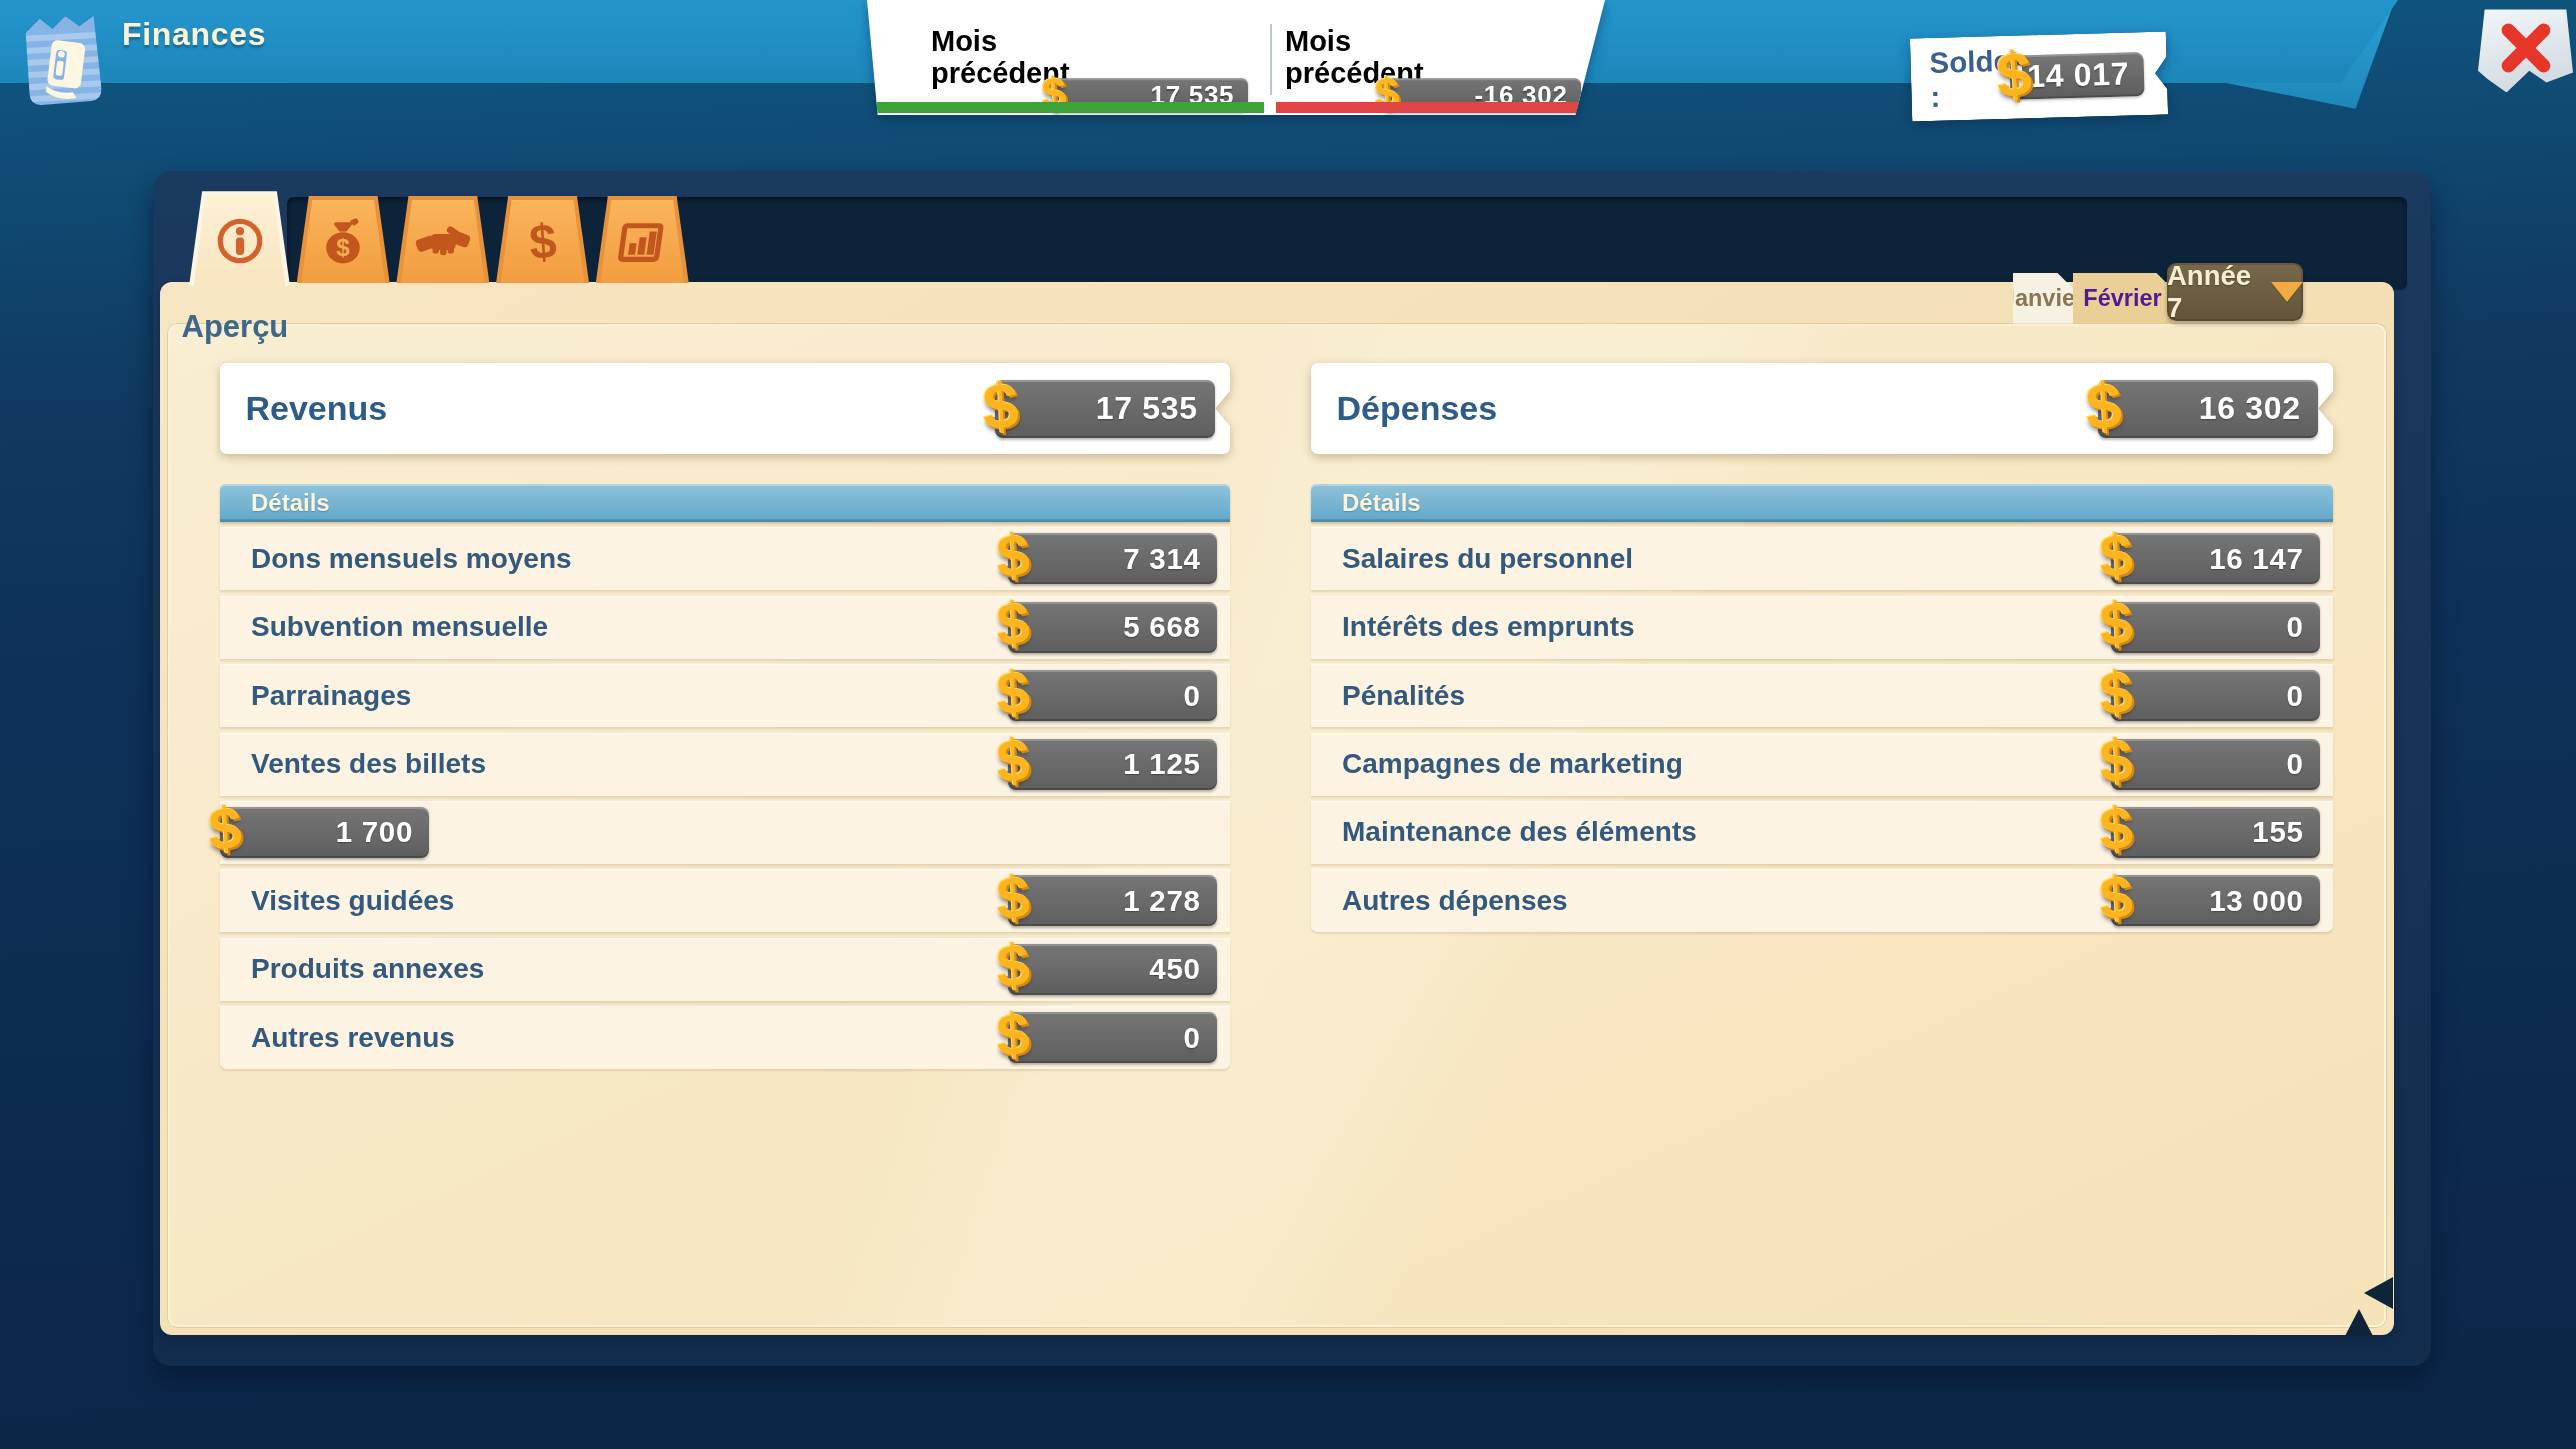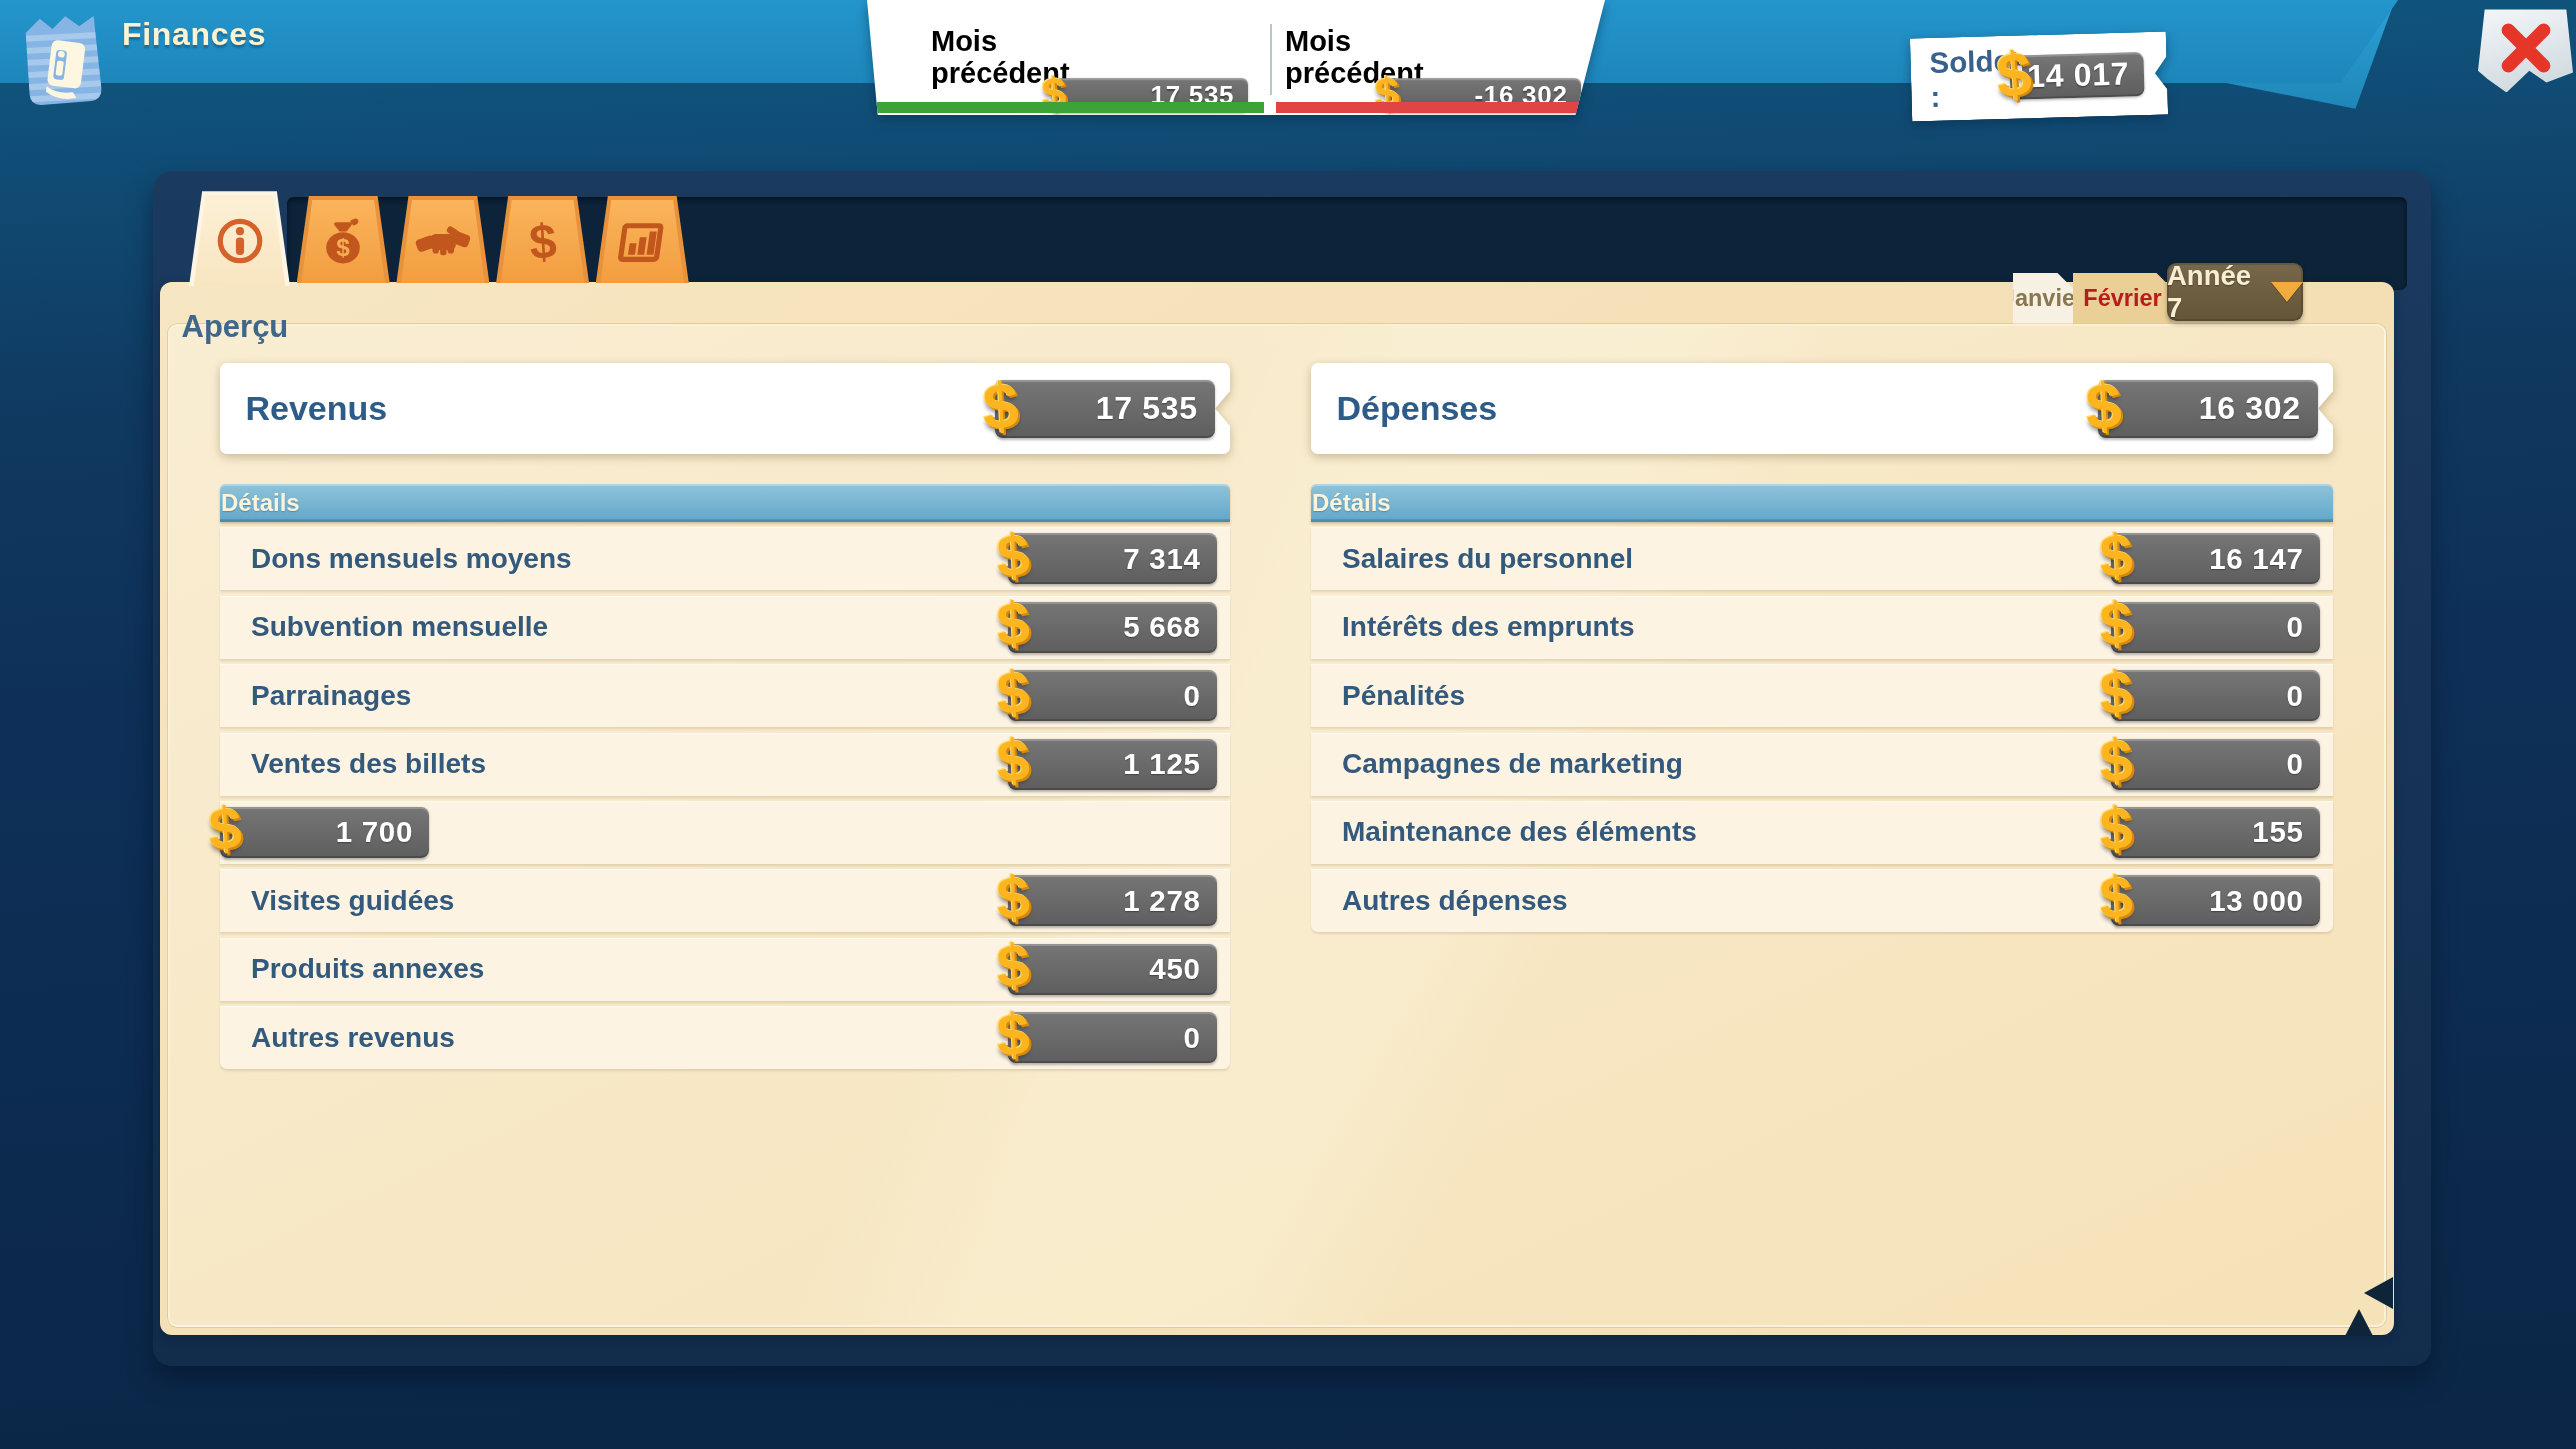--- a/index.html
+++ b/index.html
@@ -152,21 +152,21 @@
   }
   .inner > *{position:relative;z-index:1;}
 
   
   .mtab{
     position:absolute;height:51px;display:flex;align-items:center;justify-content:center;
     clip-path:polygon(0 0,calc(100% - 16px) 0,100% 16px,100% 100%,0 100%);
     font-size:23.5px;font-weight:bold;z-index:7;cursor:pointer;box-sizing:border-box;
   }
   .mtab-janvier{left:1853px;top:-9.4px;width:60px;background:#f6f1e3;color:#8a7751;}
-  .mtab-fevrier{left:1913px;top:-9.4px;width:99px;background:#ead096;color:#b91c1c;}
+  .mtab-fevrier{left:1913px;top:-9.4px;width:99px;background:#ead096;color:#4c1d95;}
   .year-btn{
     position:absolute;left:2007px;top:-19.5px;width:136px;height:58px;z-index:7;cursor:pointer;
     background:linear-gradient(180deg,#77684c,#645538);border-radius:9.4px;
     box-shadow:inset 0 0 0 2px rgba(0,0,0,.14),0 2.7px 4px rgba(0,0,0,.3);
     display:flex;align-items:center;justify-content:center;gap:9.4px;
   }
   .year-label{font-size:27.5px;font-weight:bold;color:#f7eed3;text-shadow:0 1.3px 1.3px rgba(0,0,0,.3);}
   .chev{
     width:0;height:0;border-left:16px solid transparent;border-right:16px solid transparent;
     border-top:20px solid #f2ab3e;filter:drop-shadow(0 1.3px 0.7px rgba(0,0,0,.35));
@@ -183,21 +183,21 @@
     clip-path:polygon(0 0,100% 0,100% calc(50% - 17.4px),calc(100% - 14.8px) 50%,100% calc(50% + 17.4px),100% 100%,0 100%);
     display:flex;align-items:center;justify-content:space-between;
   }
   .card-title{font-size:34px;font-weight:bold;color:#2e5c88;padding-left:25.5px;}
   .details-bar{
     height:38px;background:linear-gradient(180deg,#8fc3da,#61a7c9);
     border-radius:5.4px 5.4px 0 0;
     box-shadow:inset 0 2px 0 rgba(255,255,255,.3),inset 0 -2.7px 0 rgba(40,90,120,.35),0 2px 2.7px rgba(90,60,20,.25);
     display:flex;align-items:center;
   }
-  .details-label{font-size:24px;font-weight:bold;color:#fbf3da;padding-left:1px;text-shadow:0 1.3px 1.3px rgba(40,85,115,.4);}
+  .details-label{font-size:24px;font-weight:bold;color:#fbf3da;padding-left:31px;text-shadow:0 1.3px 1.3px rgba(40,85,115,.4);}
   .row{
     height:63px;margin-top:5.4px;background:#fcf3e3;
     box-shadow:0 2px 2px rgba(110,80,40,.15),inset 0 1.3px 0 rgba(255,255,255,.5);
     display:flex;align-items:center;justify-content:space-between;
   }
   .rows .row:last-child{border-radius:0 0 6.7px 6.7px;}
   .row-label{font-size:28px;font-weight:bold;color:#33597d;padding-left:31px;}
 
   .svg-icon{display:block;}
 </style>

